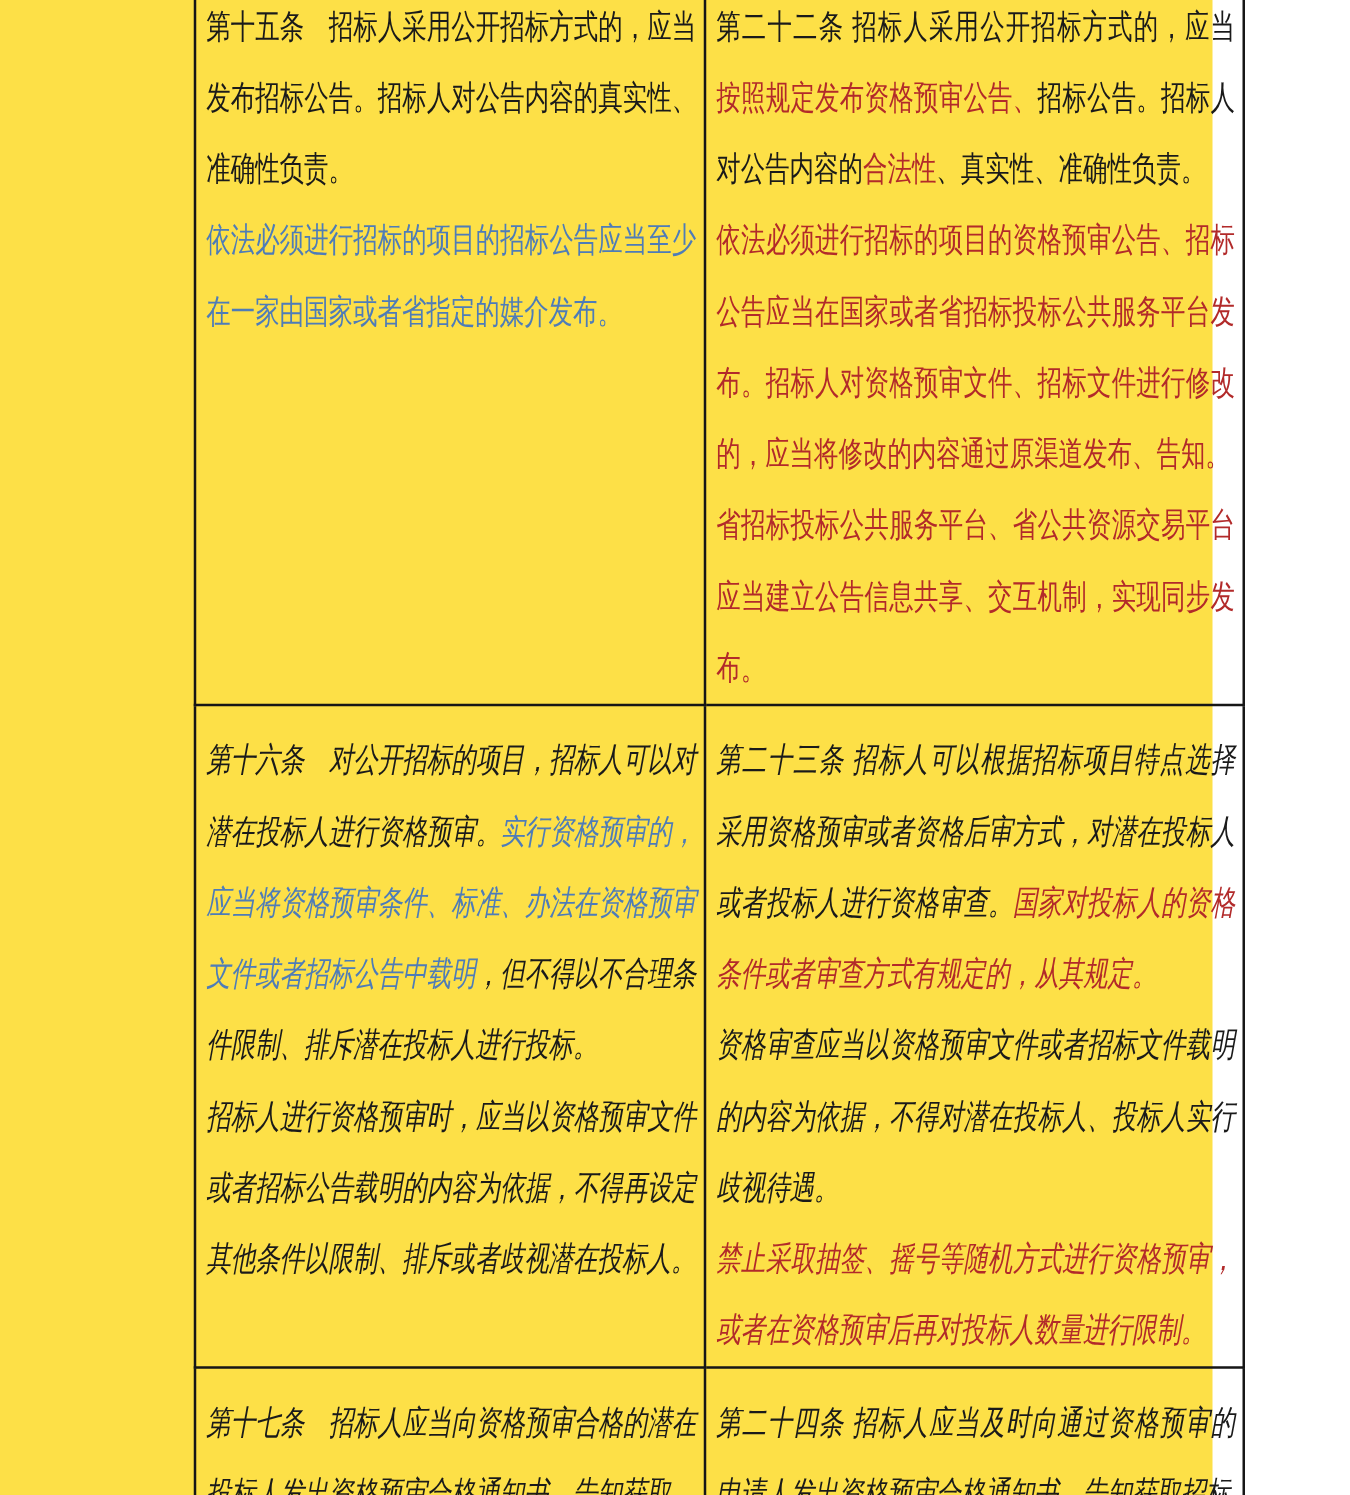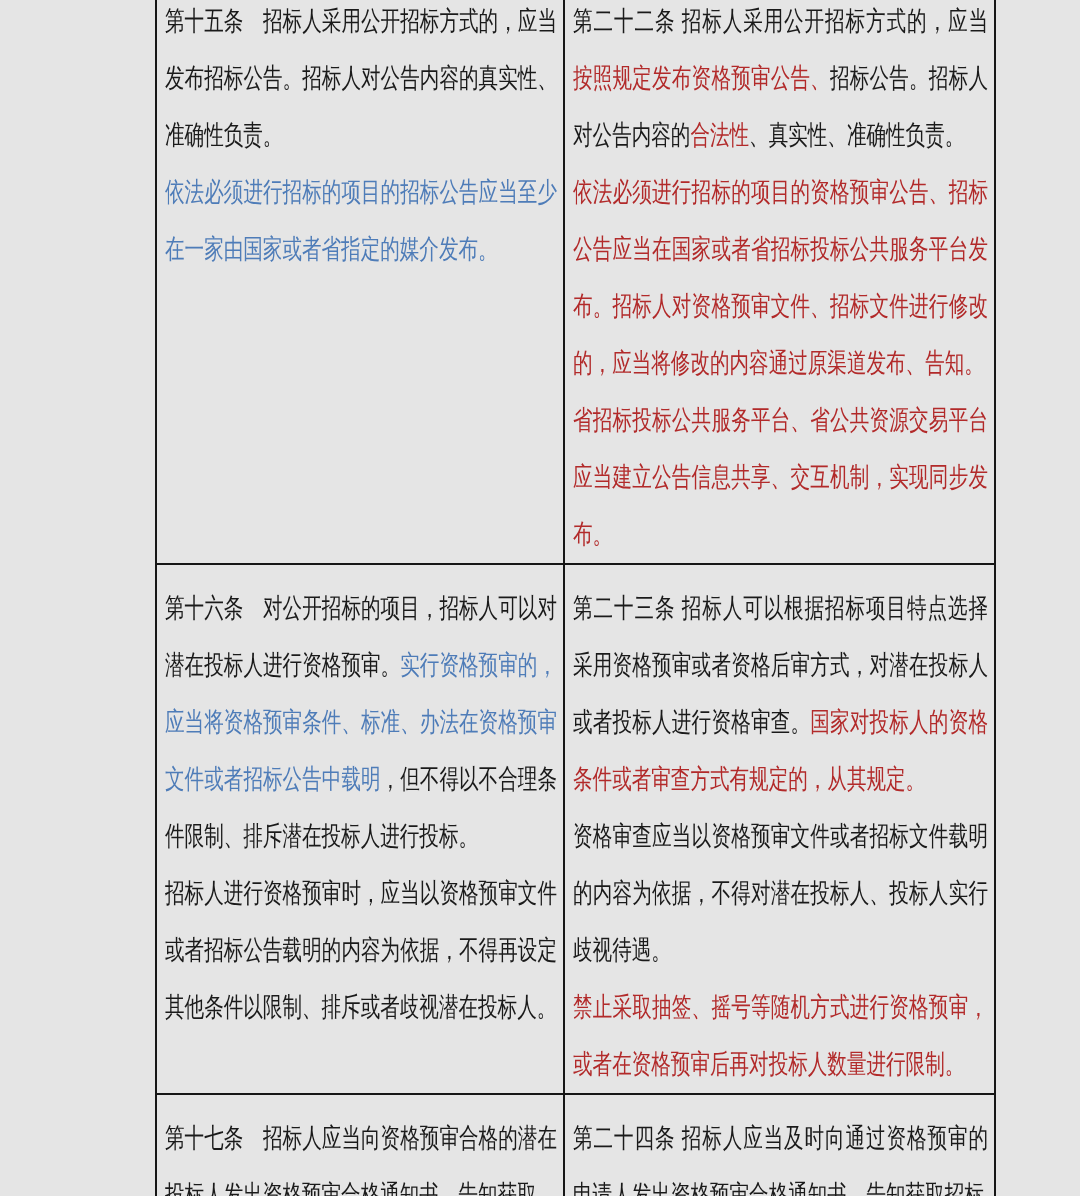--- a/index.html
+++ b/index.html
@@ -5,23 +5,23 @@
   html, body { margin: 0; padding: 0; }
   body {
     width: 1080px;
     height: 1196px;
     overflow: hidden;
     background: #ffffff;
     font-family: "Liberation Sans", sans-serif;
   }
   .page {
     position: relative;
-    width: 1080px;
+    width: 970px;
     height: 1196px;
-    background: #e5e5e5;
+    background: #fde047;
   }
   .table-wrap {
     position: absolute;
     left: 155px;
     top: 0;
   }
   table.cmp {
     border-collapse: collapse;
     table-layout: fixed;
     width: 839px;
@@ -34,21 +34,21 @@
     overflow: hidden;
   }
   tr.r1 td.cell { border-top: none; height: 561px; }
   tr.r2 td.cell { height: 523px; }
   tr.r3 td.cell { border-bottom: none; height: 112px; }
   col.left-col  { width: 408px; }
   col.right-col { width: 431px; }
 
   .pad { padding: 0 6px 0 8px; }
   .pad-r1 { padding-top: 0; }
-  .pad-r2 { padding-top: 15px; }
+  .pad-r2 { padding-top: 15px; font-style: italic; }
 
   
   .squeeze {
     width: 138%;
     transform: scaleX(0.7246);
     transform-origin: 0 0;
     font-size: 27px;
     line-height: 57px;
     color: #1a1a1a;
     text-align: justify;

